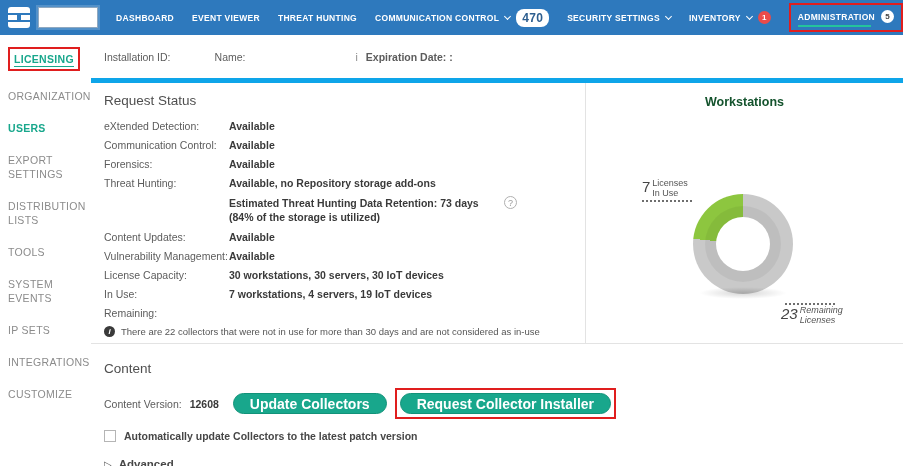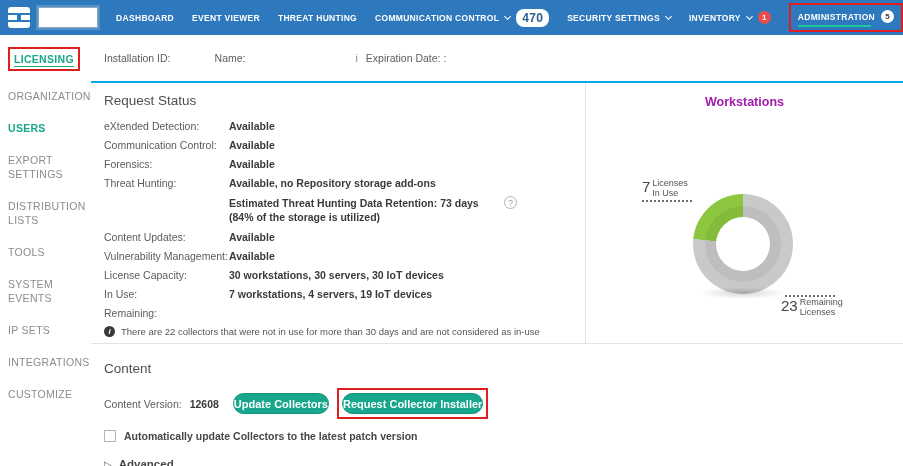--- a/index.html
+++ b/index.html
@@ -41,66 +41,66 @@
   .sidebar { position:absolute; top:35px; left:0; width:112px; height:431px;
              background:#fff; border-right:1px solid #e3e3e3; padding:12px 0 0 8px; }
   .side-item { font-size:10.5px; letter-spacing:.3px; color:#8b8b8b; line-height:14px;
                margin-bottom:18px; width:78px; cursor:pointer; }
   .side-annot { border:2px solid #e01e1e; padding:3px 4px; display:inline-block; }
   .side-active { color:#18a78c; font-weight:bold; border-bottom:1px solid #18a78c; padding-bottom:1px; }
   .side-teal { color:#18a78c; font-weight:bold; }
 
   
   .main { position:absolute; top:35px; left:91px; width:812px; height:431px; background:#fff; }
-  .info-bar { height:48px; border-bottom:2px solid #0ea5e9; display:flex; align-items:center;
+  .info-bar { height:48px; border-bottom:5px solid #0ea5e9; display:flex; align-items:center;
               font-size:10.5px; color:#5c5c5c; }
   .info-bar .l1 { margin-left:13px; }
   .info-bar .l2 { margin-left:44px; }
   .info-bar .stray { margin-left:110px; color:#8a8a8a; }
-  .info-bar .l3 { margin-left:8px; }
+  .info-bar .l3 { margin-left:8px;font-weight:bold; }
 
   .columns { display:flex; height:261px; border-bottom:1px solid #e3e3e3; }
   .license-col { width:494px; padding:10px 0 0 13px; }
   .sec-title { font-size:13.5px; color:#4f4f4f; margin-bottom:12px; }
   .ls-row { display:flex; margin-bottom:7px; font-size:10.5px; }
   .ls-label { width:125px; color:#5c5c5c; flex:none; }
   .ls-value { color:#3a3a3a; font-weight:bold; }
   .ls-wrap { max-width:265px; line-height:1.35; }
   .help-icon { width:13px; height:13px; border:1px solid #b0b0b0; border-radius:50%;
                color:#9a9a9a; font-size:9px; display:inline-flex; align-items:center;
                justify-content:center; margin-left:10px; flex:none; cursor:pointer; }
   .note-row { display:flex; align-items:flex-start; margin-top:5px; font-size:9.5px; color:#555; }
   .info-icon { width:11px; height:11px; background:#3a3a3a; border-radius:50%; color:#fff;
                font-size:8px; font-weight:bold; display:inline-flex; align-items:center;
                justify-content:center; margin-right:6px; flex:none; font-style:italic; }
 
   
   .chart-col { flex:1; border-left:1px solid #e3e3e3; position:relative; }
-  .chart-title { text-align:center; font-size:12.5px; font-weight:bold; color:#a21caf; margin-top:12px; }
+  .chart-title { text-align:center; font-size:12.5px; font-weight:bold; color:#14532d; margin-top:12px; }
   .donut { position:absolute; left:107px; top:111px; width:100px; height:100px; border-radius:50%; }
   .donut-mid { position:absolute; inset:12px; border-radius:50%;
                box-shadow:inset 0 0 0 12px rgba(0,0,0,0.05); }
   .donut-hole { position:absolute; inset:23px; background:#fff; border-radius:50%; }
   .donut-shadow { position:absolute; left:113px; top:204px; width:88px; height:12px;
                   background:radial-gradient(ellipse at center, rgba(0,0,0,0.16), rgba(0,0,0,0) 70%); }
   .callout { position:absolute; font-size:9px; color:#555; }
   .callout .co-top { display:flex; align-items:flex-start; }
   .co-num { font-size:15px; color:#444; line-height:1; }
   .co-lines { margin-left:2px; line-height:9.5px; }
   .dotline { border-bottom:2px dotted #6e6e6e; width:50px; margin-top:2px; }
   .callout-in { left:56px; top:96px; }
-  .callout-rem { left:195px; top:212px; }
+  .callout-rem { left:195px; top:220px;font-style:italic; }
   .callout-rem .dotline { margin:0 0 1px 4px; }
 
   
   .content-sec { padding:17px 0 0 13px; }
   .ver-row { display:flex; align-items:center; margin-top:11px; font-size:10.5px; color:#5c5c5c; }
   .ver-val { font-weight:bold; color:#3a3a3a; margin-left:8px; }
   .btn { background:#18a78c; color:#fff; border:1px solid #129279; border-radius:11px; height:21px;
-         padding:0 0; font-size:11px; font-weight:bold; font-family:inherit; cursor:pointer; }
+         padding:0 16px; font-size:14px; font-weight:bold; font-family:inherit; cursor:pointer; }
   .btn-update { margin-left:14px; }
   .btn-annot { border:2px solid #e01e1e; padding:3px; margin-left:8px; display:inline-block; }
   .cb-row { display:flex; align-items:center; margin-top:11px; }
   .cbox { width:12px; height:12px; border:1px solid #b5b5b5; background:#fff; display:inline-block;
           margin-right:8px; cursor:pointer; flex:none; }
   .cb-label { font-size:10.5px; font-weight:bold; color:#474747; }
   .adv-row { display:flex; align-items:center; margin-top:16px; cursor:pointer; }
   .adv-glyph { font-size:10px; color:#666; }
   .adv-label { font-size:11.5px; font-weight:bold; color:#474747; margin-left:7px; }
 </style>

